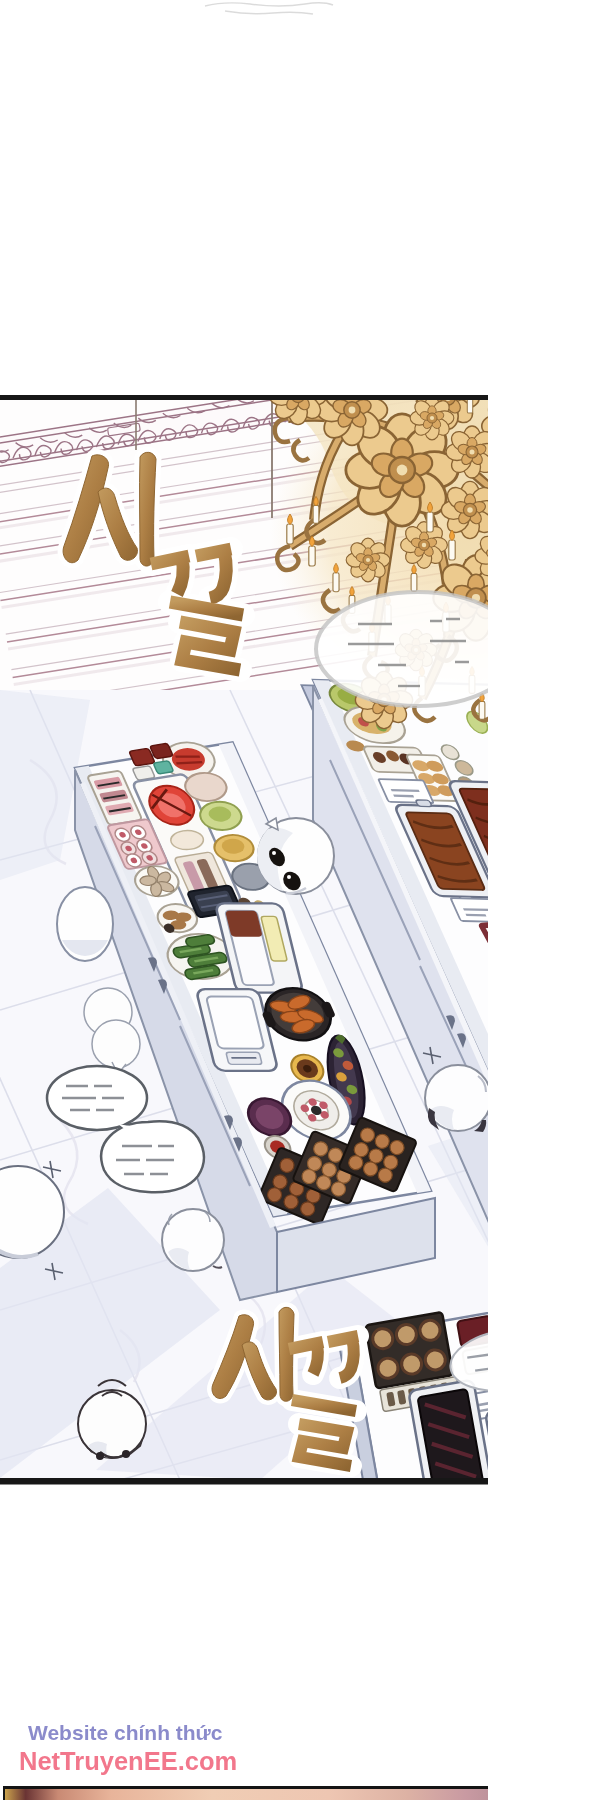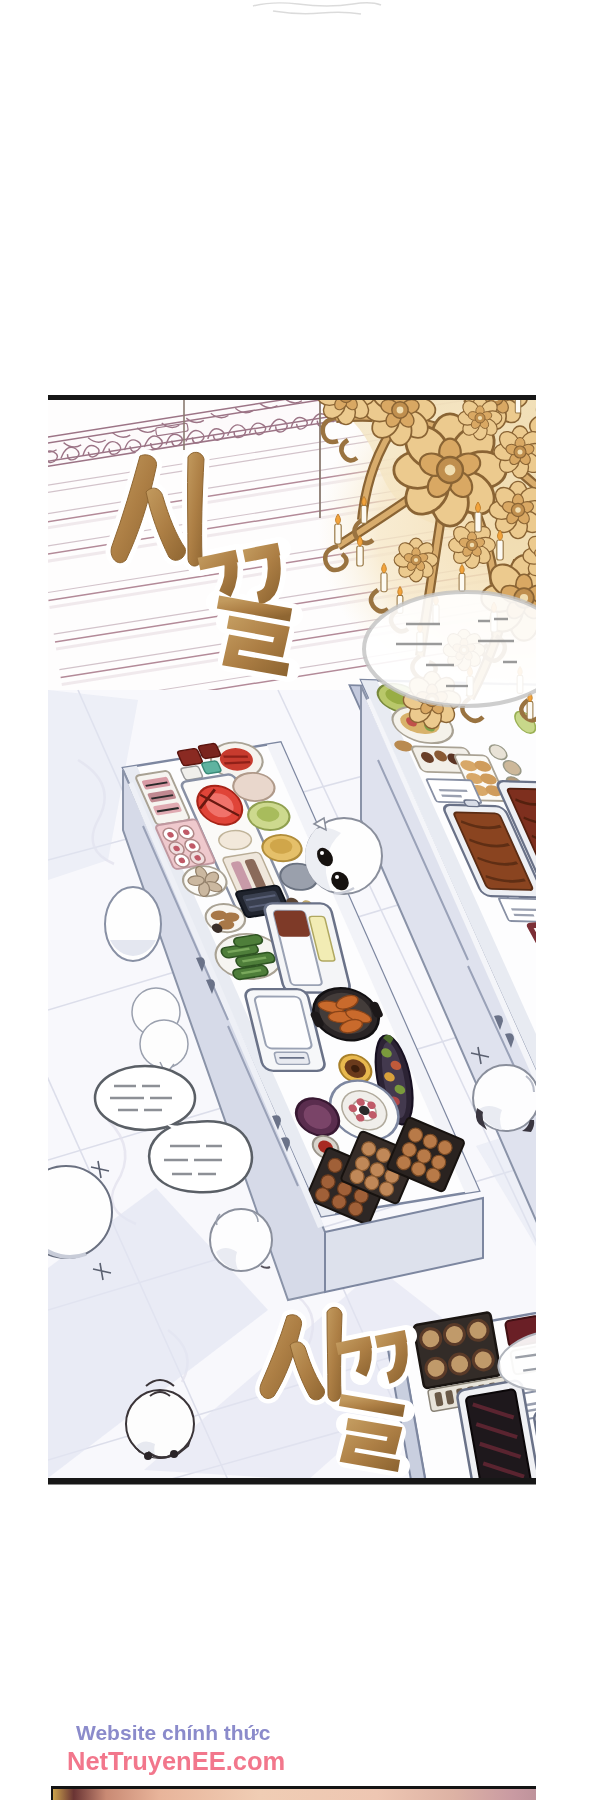--- a/index.html
+++ b/index.html
@@ -1,16 +1,16 @@
 <!DOCTYPE html>
 <html><head>
 <meta charset="utf-8">
 <style>
 html,body{margin:0;padding:0;background:#fff;}
-#page{position:relative;width:488px;height:1800px;background:#fff;overflow:hidden;font-family:"Liberation Sans",sans-serif;padding-left:48px;}
+#page{position:relative;width:488px;height:1800px;background:#fff;overflow:hidden;font-family:"Liberation Sans",sans-serif;}
 </style>
 </head>
 <body>
 <div id="page">
 <svg width="600" height="1800" viewBox="0 0 600 1800" xmlns="http://www.w3.org/2000/svg">
 <defs>
   <linearGradient id="goldtxt" x1="0" y1="0" x2="1" y2="1">
     <stop offset="0" stop-color="#c29a5e"></stop>
           <stop offset="0.5" stop-color="#ad7f45"></stop>
           <stop offset="1" stop-color="#8f6632"></stop>

